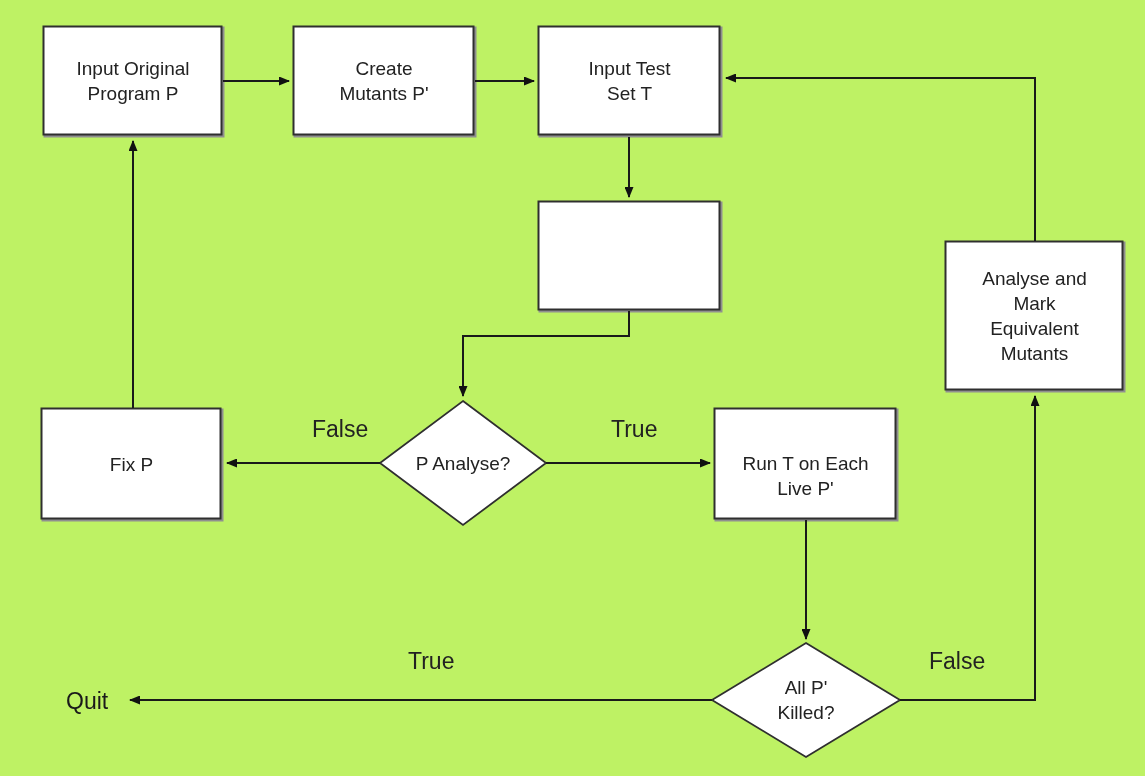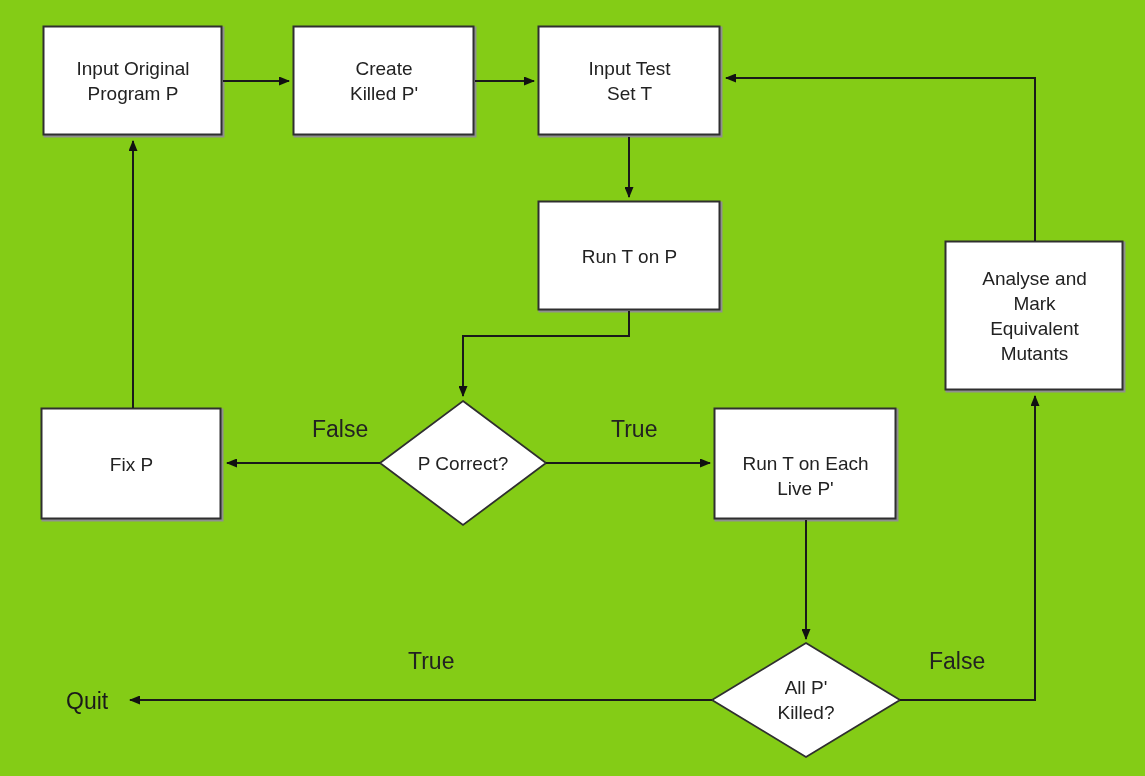--- a/index.html
+++ b/index.html
@@ -7,21 +7,21 @@
     padding: 0;
     background: #ffffff;
   }
   body {
     font-family: "Liberation Sans", sans-serif;
   }
   #canvas {
     position: relative;
     width: 1145px;
     height: 776px;
-    background: #84cc16;
+    background: #bef264;
     overflow: hidden;
   }
   #flow-svg {
     position: absolute;
     left: 0;
     top: 0;
     width: 1145px;
     height: 776px;
   }
   .node-text {
@@ -140,35 +140,34 @@
 
       
       <path d="M1035,241 L1035,78 L726,78" marker-end="url(#arrowhead)"></path>
     </g>
   </svg>
 
   <div class="node-text" style="left:43px; top:26px; width:180px; height:110px;">Input Original
 Program P</div>
 
   <div class="node-text" style="left:293px; top:26px; width:182px; height:110px;">Create
-Killed P'</div>
+Mutants P'</div>
 
   <div class="node-text" style="left:538px; top:26px; width:183px; height:110px;">Input Test
 Set T</div>
 
-  <div class="node-text" style="left:538px; top:201px; width:183px; height:110px;">Run T on P</div>
 
   <div class="node-text" style="left:945px; top:241px; width:179px; height:150px;">Analyse and
 Mark
 Equivalent
 Mutants</div>
 
   <div class="node-text" style="left:41px; top:408px; width:181px; height:112px;">Fix P</div>
 
-  <div class="node-text" style="left:380px; top:432px; width:166px; height:62px;">P Correct?</div>
+  <div class="node-text" style="left:380px; top:432px; width:166px; height:62px;">P Analyse?</div>
 
   <div class="node-text" style="left:714px; top:408px; width:183px; height:136px;">Run T on Each
 Live P'</div>
 
   <div class="node-text" style="left:712px; top:669px; width:188px; height:62px;">All P'
 Killed?</div>
 
   <div class="edge-label" style="left:312px; top:416px;">False</div>
 
   <div class="edge-label" style="left:611px; top:416px;">True</div>

